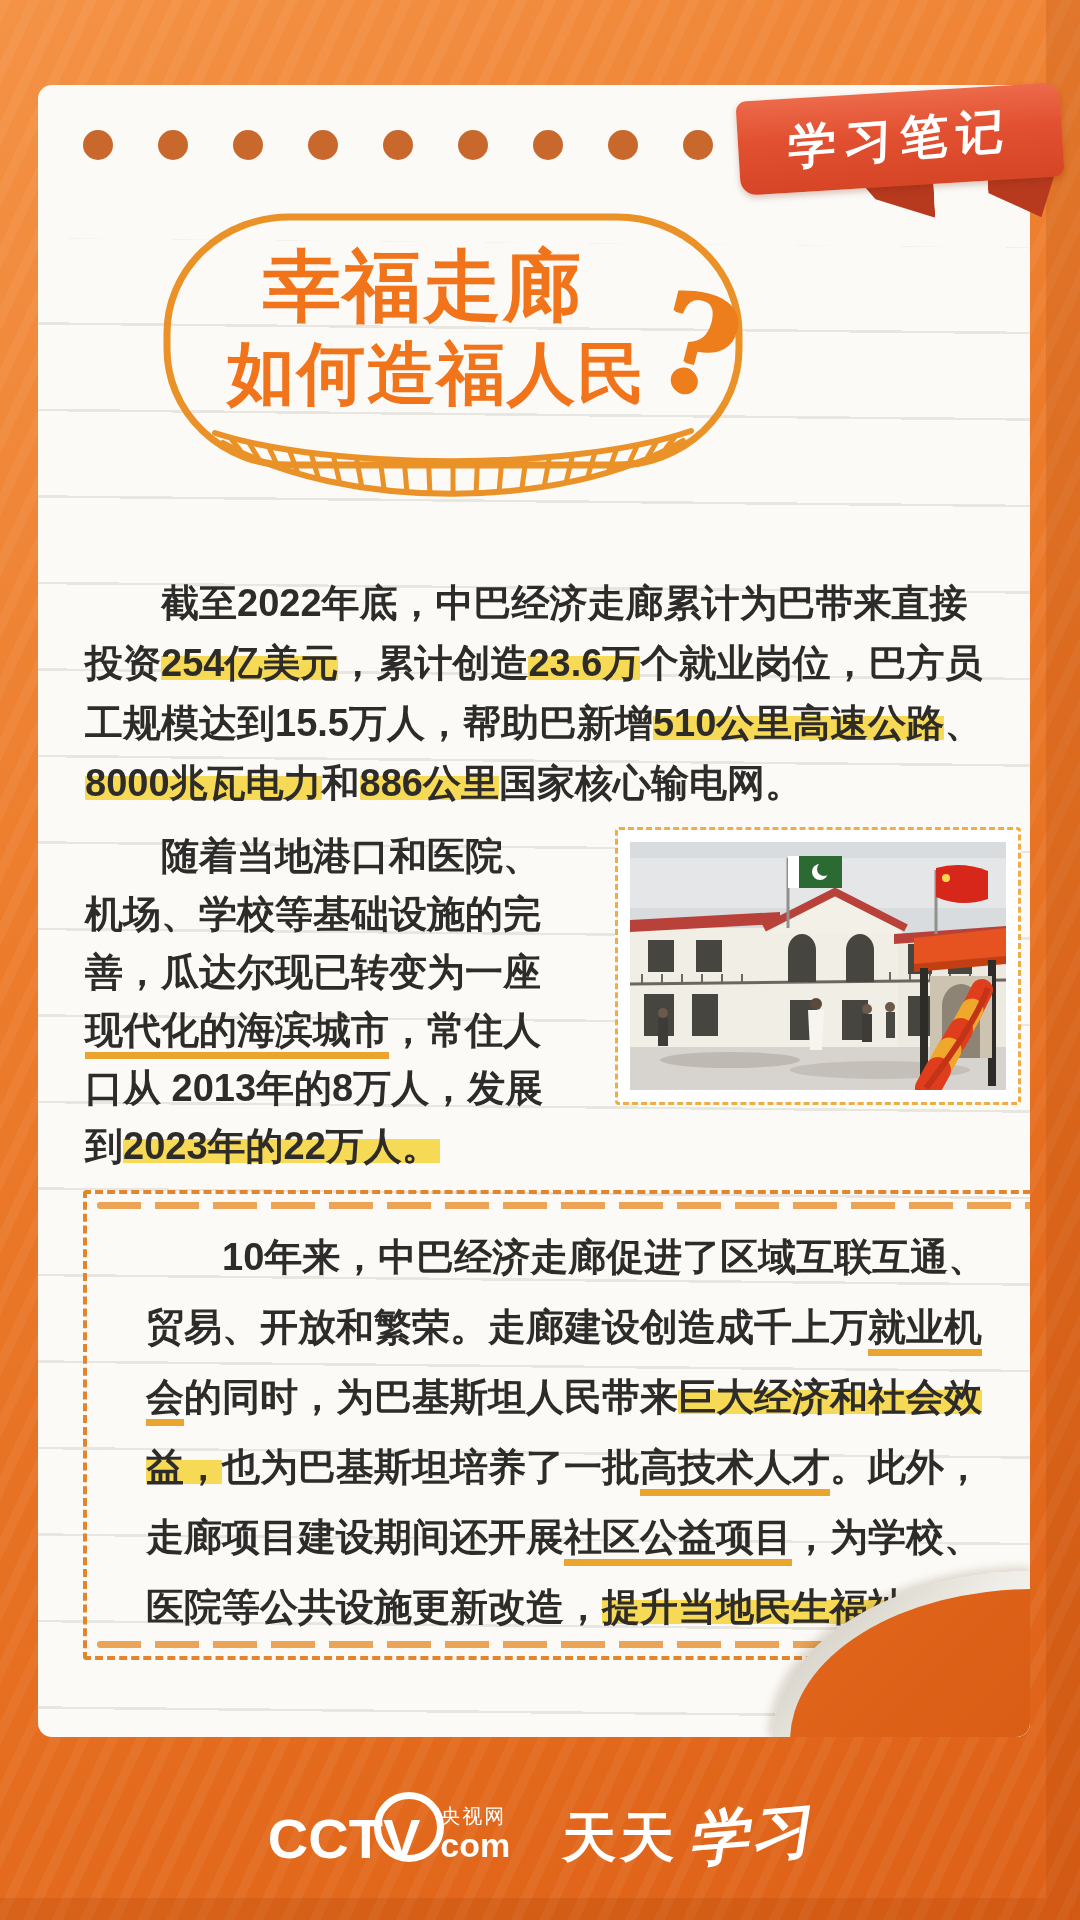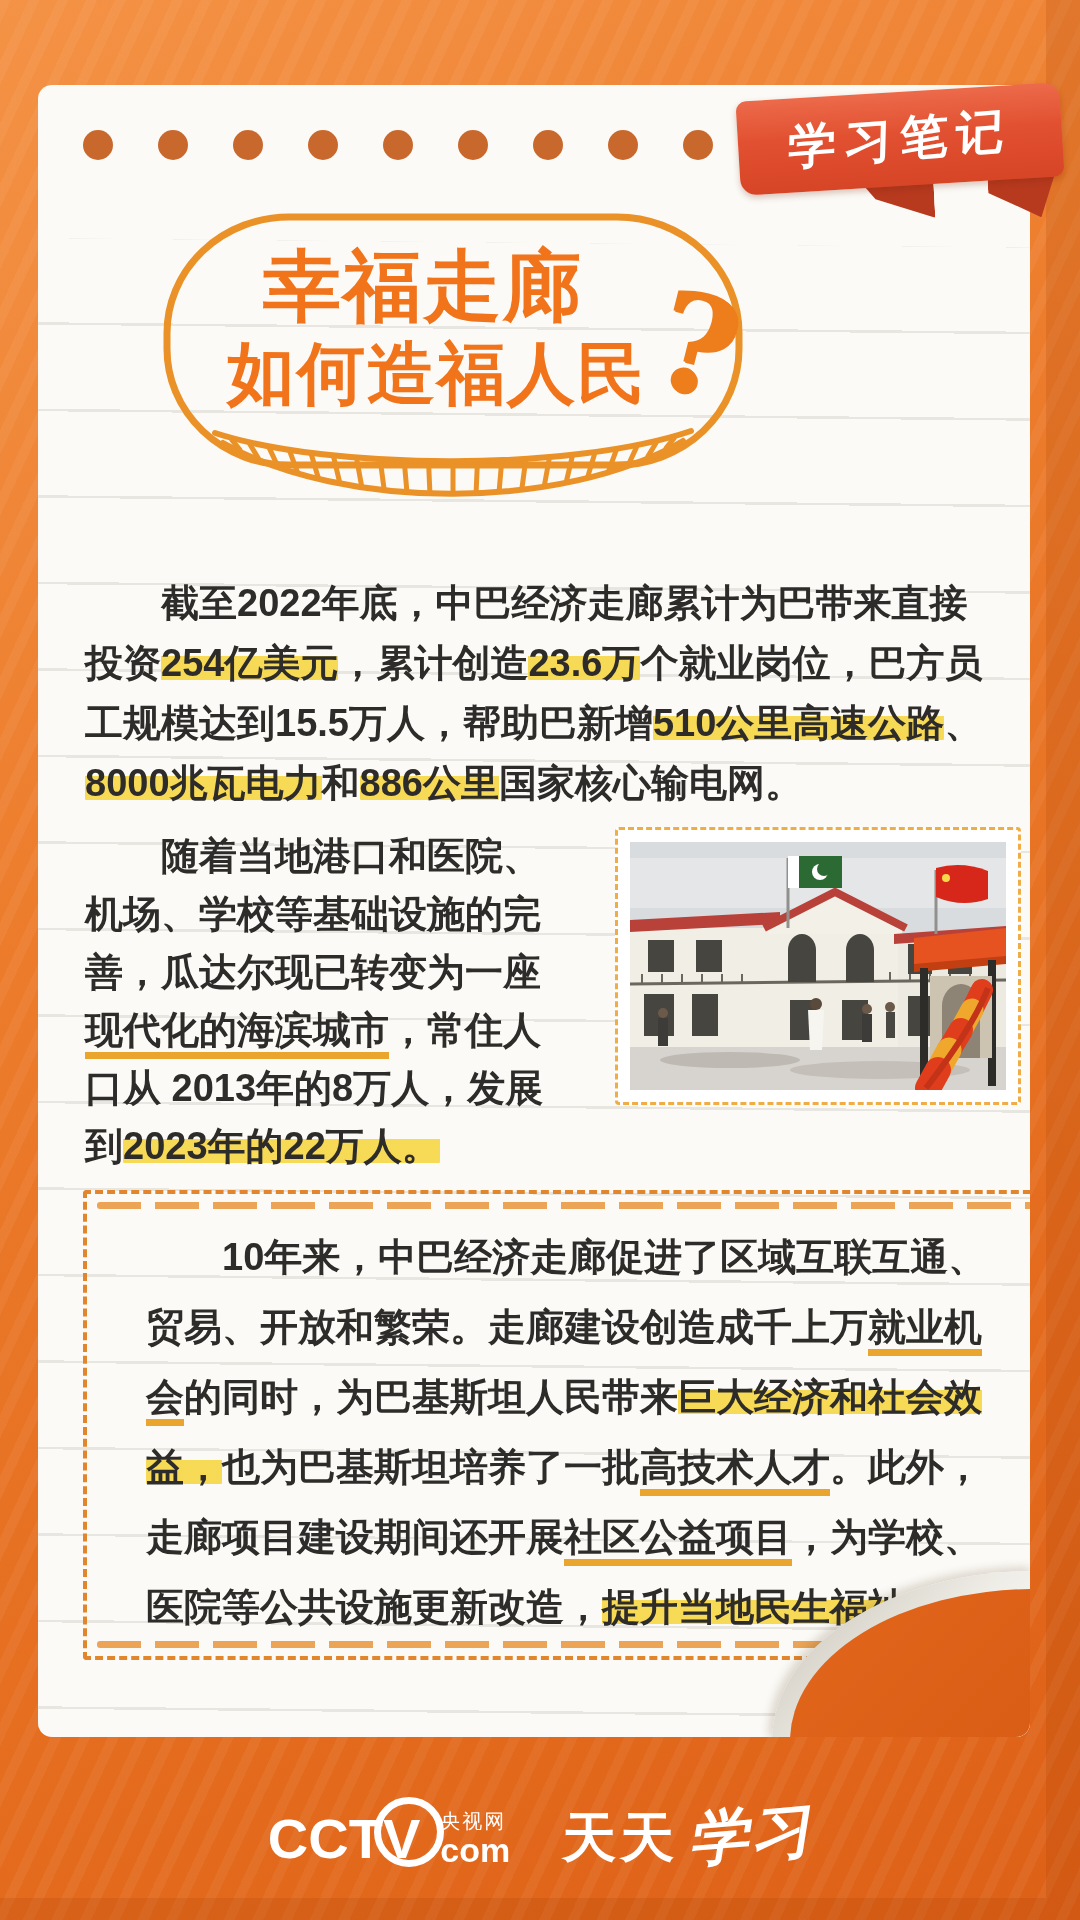--- a/index.html
+++ b/index.html
@@ -80,21 +80,21 @@
         border-top-left-radius:100% 100%;
         background:linear-gradient(315deg,#ffffff 0%,#efede7 45%,#d8d4ca 75%,#c7c2b6 100%);
         box-shadow:-4px -4px 8px rgba(90,60,20,.18);}
   .curl-orange{position:absolute;right:-4px;bottom:-4px;width:244px;height:152px;
         border-top-left-radius:100% 100%;
         background:linear-gradient(135deg,#e2661c 0%,#da5d15 100%);}
 
   
   .footer{position:absolute;left:0;top:1798px;width:100%;display:flex;
         align-items:center;justify-content:center;gap:52px;color:#fff;}
-  .cctv{display:flex;align-items:center;}
+  .cctv{display:flex;align-items:flex-start;}
   .cctv-word{font-size:56px;font-weight:800;letter-spacing:0;position:relative;z-index:2;}
   .cctv-ring{width:56px;height:56px;border:7px solid #fff;border-radius:50%;
         margin-left:-46px;margin-top:-14px;z-index:1;flex:none;}
   .cctv-col{display:flex;flex-direction:column;margin-left:-4px;line-height:1;}
   .cctv-cn{font-size:20px;letter-spacing:2px;}
   .cctv-com{font-size:34px;font-weight:bold;margin-top:2px;}
   .brand{display:flex;align-items:center;}
   .brand-left{font-size:54px;font-weight:800;letter-spacing:4px;}
   .brand-right{font-size:60px;font-weight:bold;font-style:italic;
         font-family:"DejaVu Serif",serif;transform:rotate(-5deg) translateY(-3px);

